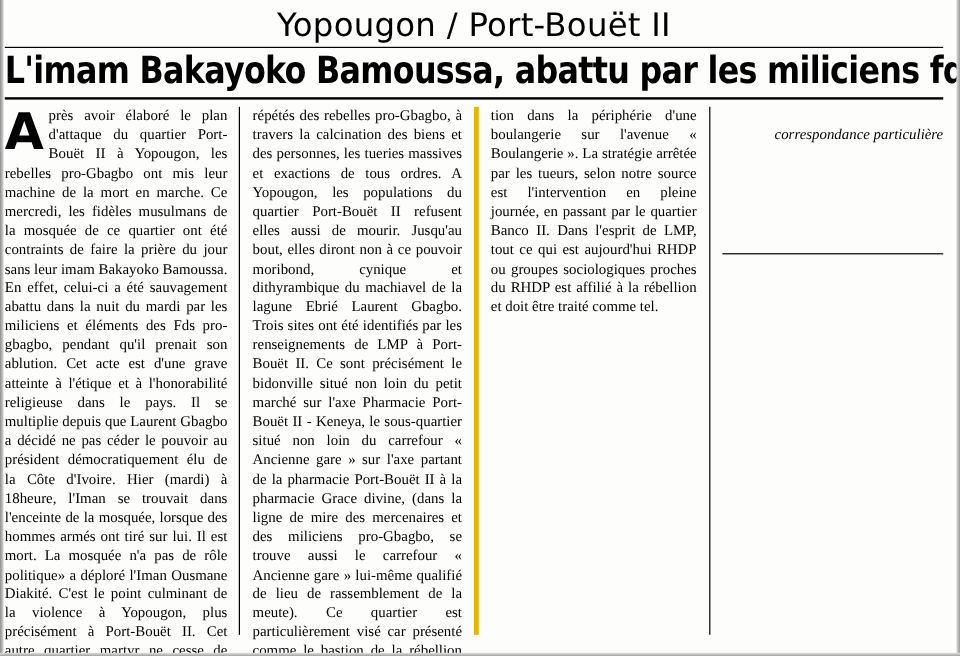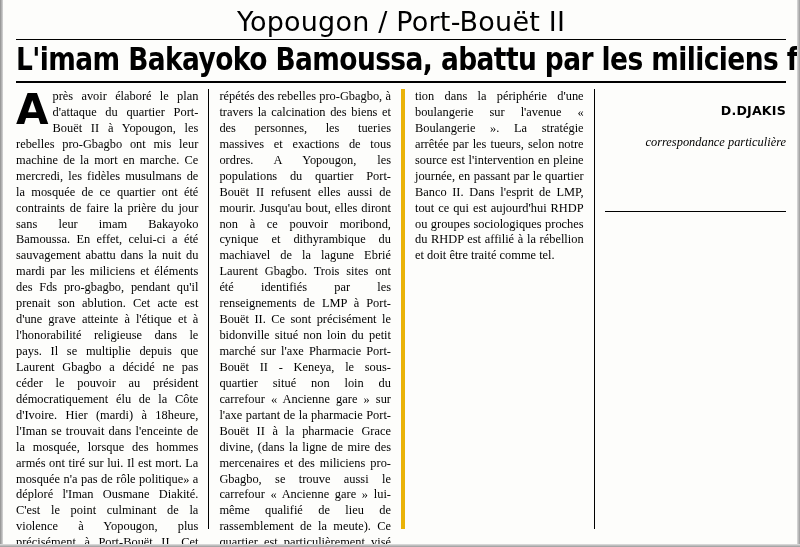--- a/index.html
+++ b/index.html
@@ -12,21 +12,21 @@
     height: 547px;
     font-family: "Liberation Serif", serif;
     color: #111;
     overflow: hidden;
   }
   .page {
     position: relative;
     width: 800px;
     height: 547px;
     box-sizing: border-box;
-    padding: 4px 14px 6px 16px;
+    padding: 4px 14px 6px 4px;
     background: #fdfdfb;
   }
   .kicker {
     text-align: center;
     font-family: "DejaVu Sans", sans-serif;
     font-size: 27px;
     letter-spacing: 0.2px;
     color: #000;
     margin: 2px 0 1px 0;
     font-weight: 400;
@@ -154,21 +154,20 @@
       <p>répétés des rebelles pro-Gbagbo, à travers la calcination des biens et des personnes, les tueries massives et exactions de tous ordres. A Yopougon, les populations du quartier Port-Bouët II refusent elles aussi de mourir. Jusqu'au bout, elles diront non à ce pouvoir moribond, cynique et dithyrambique du machiavel de la lagune Ebrié Laurent Gbagbo. Trois sites ont été identifiés par les renseignements de LMP à Port-Bouët II. Ce sont précisément le bidonville situé non loin du petit marché sur l'axe Pharmacie Port-Bouët II - Keneya, le sous-quartier situé non loin du carrefour « Ancienne gare » sur l'axe partant de la pharmacie Port-Bouët II à la pharmacie Grace divine, (dans la ligne de mire des mercenaires et des miliciens pro-Gbagbo, se trouve aussi le carrefour « Ancienne gare » lui-même qualifié de lieu de rassemblement de la meute). Ce quartier est particulièrement visé car présenté comme le bastion de la rébellion par les renseignements de LMP. Le dernier site visé par les tueurs de M. Gbagbo est un secteur d'habita-</p>
     </div>
 
     <div class="col col3">
       <p>tion dans la périphérie d'une boulangerie sur l'avenue « Boulangerie ». La stratégie arrêtée par les tueurs, selon notre source est l'intervention en pleine journée, en passant par le quartier Banco II. Dans l'esprit de LMP, tout ce qui est aujourd'hui RHDP ou groupes sociologiques proches du RHDP est affilié à la rébellion et doit être traité comme tel.</p>
     </div>
 
     <div class="col col4">
       <div class="col4-body">
         <div class="sign">
-          <span class="name">D.DJAKIS</span>
           <span class="role">correspondance particulière</span>
         </div>
       </div>
       <div class="col4-box"></div>
     </div>
 
   </div>
 
   <div class="edge-left"></div>
   <div class="edge-right"></div>

